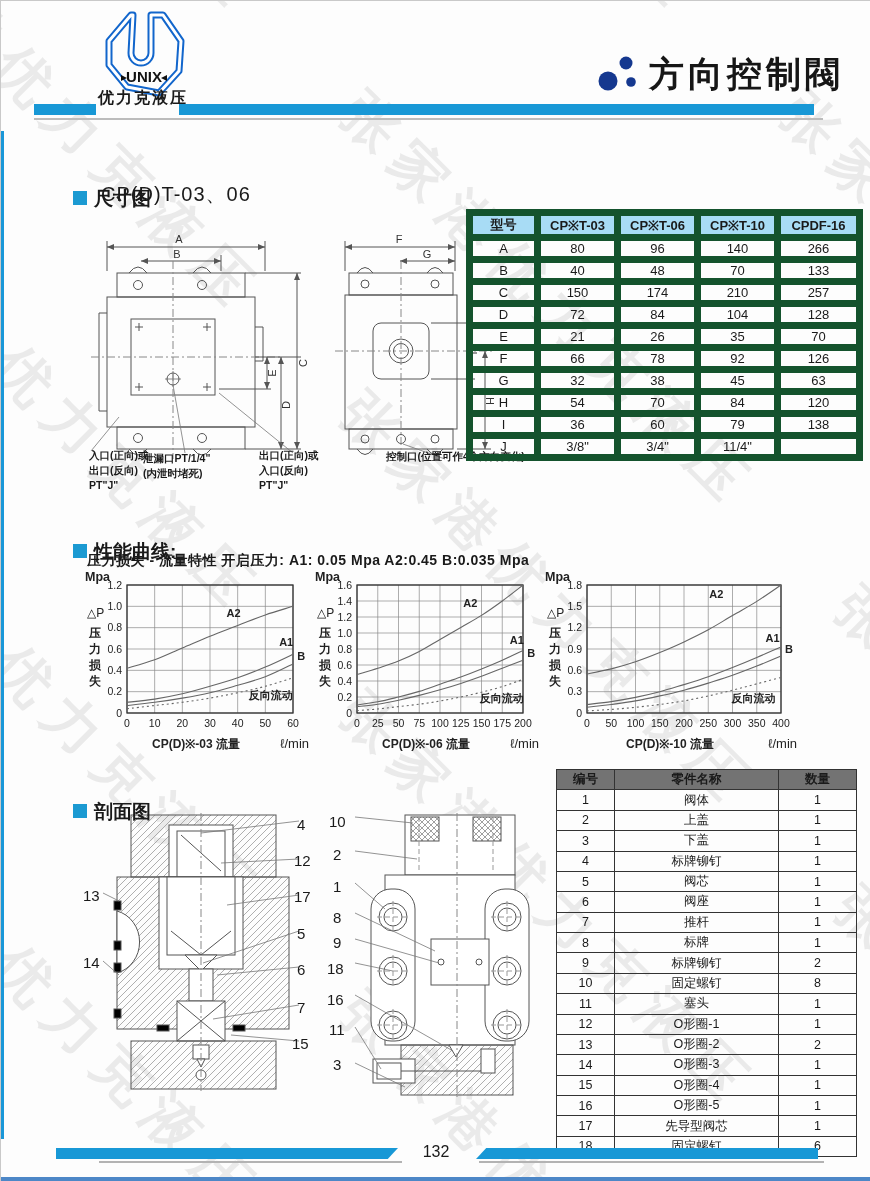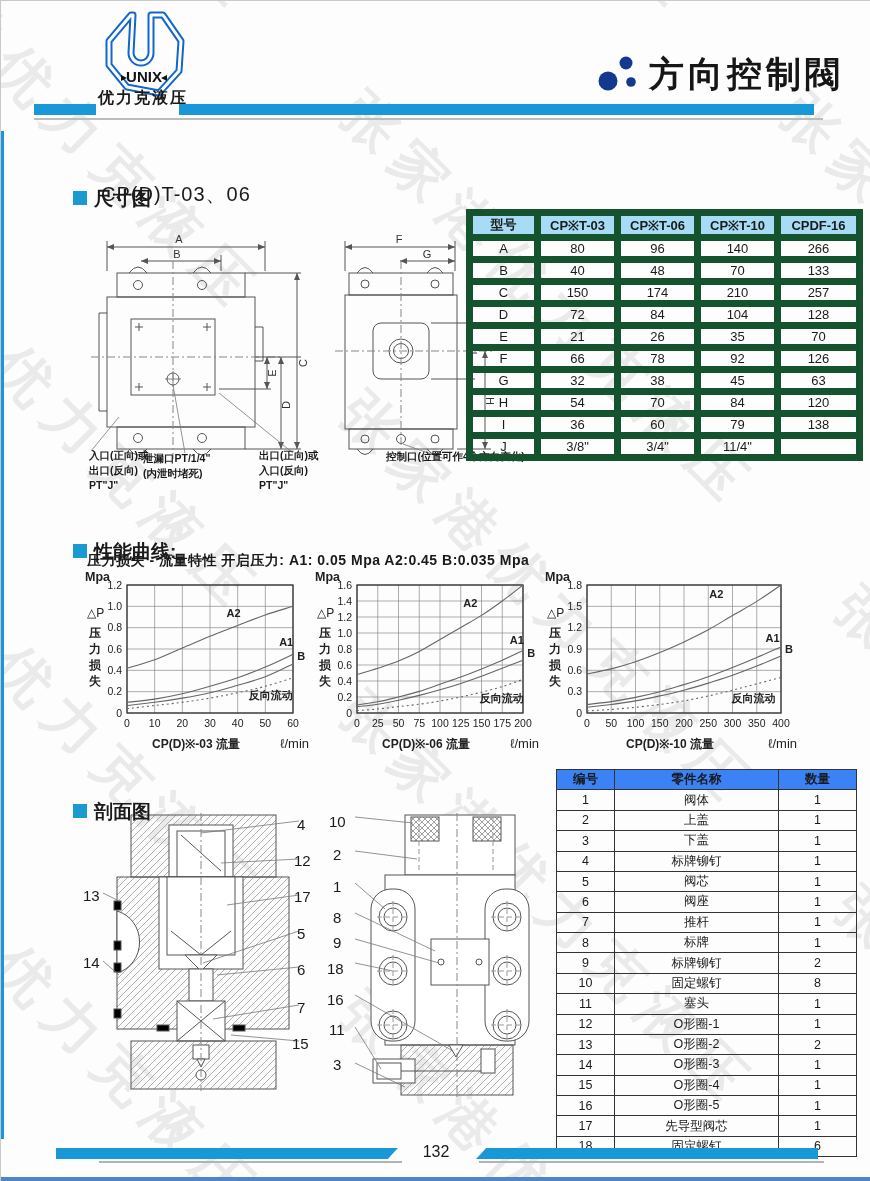--- a/index.html
+++ b/index.html
@@ -20,21 +20,21 @@
   .sec-head{position:absolute;font-size:19px;font-weight:bold;z-index:2;margin-top:40px;}
   .sq{display:inline-block;width:14px;height:14px;background:#1b9ad2;margin-right:7px;}
   .model{position:absolute;font-size:20px;letter-spacing:1px;z-index:2;}
   
   table{border-collapse:collapse;table-layout:fixed;}
   #dim-table{position:absolute;left:465px;top:208px;width:390px;z-index:2;font-size:13px;}
   #dim-table th,#dim-table td{border:7px solid #14532d;text-align:center;padding:0 0;}
   #dim-table th{background:#a8dcf5;font-weight:bold;}
   #parts-table{position:absolute;left:555px;top:768px;width:300px;z-index:2;font-size:12.5px;}
   #parts-table th,#parts-table td{border:1px solid #333;text-align:center;padding:1.2px 0;}
-  #parts-table th{background:#3b82f6;font-weight:bold;}
+  #parts-table th{background:#737373;font-weight:bold;}
   
   .note{position:absolute;font-size:14px;font-weight:bold;letter-spacing:0.5px;z-index:2;}
   
   .port-label{position:absolute;font-size:10.5px;font-weight:bold;line-height:1.45;white-space:pre-line;z-index:2;}
   
   .chart{position:absolute;z-index:2;}
   
   .callout{position:absolute;font-size:15px;z-index:3;}
   
   .fbar{position:absolute;top:1147px;height:11px;background:#1898d6;z-index:2;}

